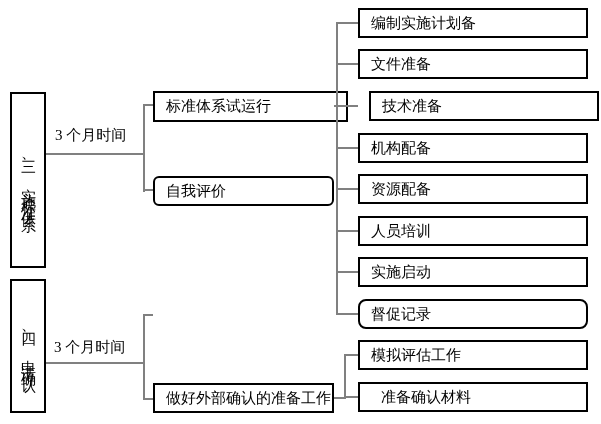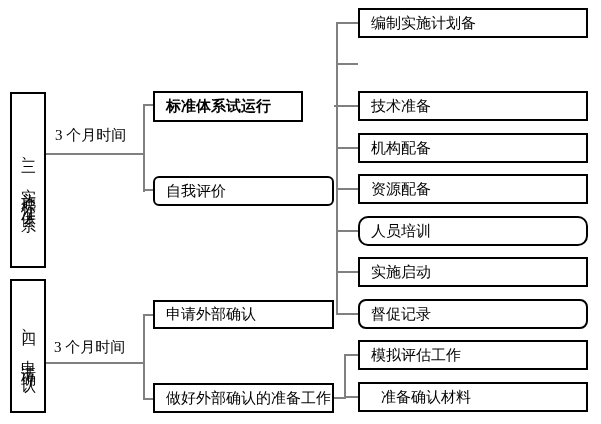--- a/index.html
+++ b/index.html
@@ -42,28 +42,28 @@
     position:absolute;
     background:#808080;
   }
   
   #l1{left:10px;top:92px;width:36px;height:176px;}
   #l2{left:10px;top:279px;width:36px;height:134px;}
   
   #dur3{left:55px;top:126px;}
   #dur4{left:54px;top:338px;}
   
-  #m1{left:153px;top:91px;width:150px;height:31px;font-weight:bold;}
+  #m1{left:153px;top:91px;width:195px;height:31px;}
   #m2{left:153px;top:176px;width:181px;height:30px;}
   #m3{left:153px;top:300px;width:181px;height:29px;}
   #m4{left:153px;top:383px;width:181px;height:30px;}
   
   .task{left:358px;width:230px;height:30px;}
   #r0{top:8px;}  #r1{top:49px;}  #r2{top:91px;}  #r3{top:133px;}
-  #r4{top:174px;}#r5{top:216px;border-radius:10px;} #r6{top:257px;} #r7{top:299px;border-radius:8px;}
+  #r4{top:174px;}#r5{top:216px;} #r6{top:257px;} #r7{top:299px;border-radius:8px;}
   #r8{top:340px;}#r9{top:382px;}
   
   #s3-main{left:46px;top:153px;width:98px;height:2px;}
   #s3-v{left:143px;top:104px;width:2px;height:88px;}
   #s3-b1{left:145px;top:104px;width:8px;height:2px;}
   #s3-b2{left:145px;top:189px;width:8px;height:2px;}
   #s3-ph{left:334px;top:105px;width:4px;height:2px;}
   #s3-tv{left:336px;top:22px;width:2px;height:293px;}
   .tb3{left:338px;width:20px;height:2px;}
   #tb0{top:22px;} #tb1{top:63px;} #tb2{top:105px;} #tb3{top:147px;}
@@ -84,25 +84,25 @@
 <div id="canvas">
 
   <div id="l1" class="box vbox" style="border-color: rgb(0, 0, 0);">三、实施标准体系</div>
   <div id="l2" class="box vbox" style="border-color: rgb(0, 0, 0);">四、申请确认</div>
 
   <div id="dur3" class="dur">3 个月时间</div>
   <div id="dur4" class="dur">3 个月时间</div>
 
   <div id="m1" class="box hbox" style="border-color: rgb(0, 0, 0);">标准体系试运行</div>
   <div id="m2" class="box hbox" style="border-color: rgb(0, 0, 0); border-radius: 6px;">自我评价</div>
-  <div id="m3" class="box hbox" style="border-color: rgb(0, 0, 0);">申请外部确认</div>
   <div id="m4" class="box hbox" style="border-color: rgb(0, 0, 0);">做好外部确认的准备工作</div>
 
   <div id="r0" class="box hbox task" style="border-color: rgb(0, 0, 0);">编制实施计划备</div>
-  <div id="r2" class="box hbox task" style="border-color: rgb(0, 0, 0);">技术准备</div>
+  <div id="r1" class="box hbox task" style="border-color: rgb(0, 0, 0);">文件准备</div>
+  <div id="r2" class="box hbox task" style="border-color: rgb(0, 0, 0); margin-left: 11px;">技术准备</div>
   <div id="r4" class="box hbox task" style="border-color: rgb(0, 0, 0);">资源配备</div>
   <div id="r3" class="box hbox task" style="border-color: rgb(0, 0, 0);">机构配备</div>
   <div id="r5" class="box hbox task" style="border-color: rgb(0, 0, 0);">人员培训</div>
   <div id="r6" class="box hbox task" style="border-color: rgb(0, 0, 0);">实施启动</div>
   <div id="r7" class="box hbox task" style="border-color: rgb(0, 0, 0);">督促记录</div>
 
   <div id="r8" class="box hbox task" style="border-color: rgb(0, 0, 0);">模拟评估工作</div>
   <div id="r9" class="box hbox task" style="border-color: rgb(0, 0, 0); padding-left: 21px;">准备确认材料</div>
 
   <div id="s3-main" class="line" style="background: rgb(128, 128, 128);"></div>

